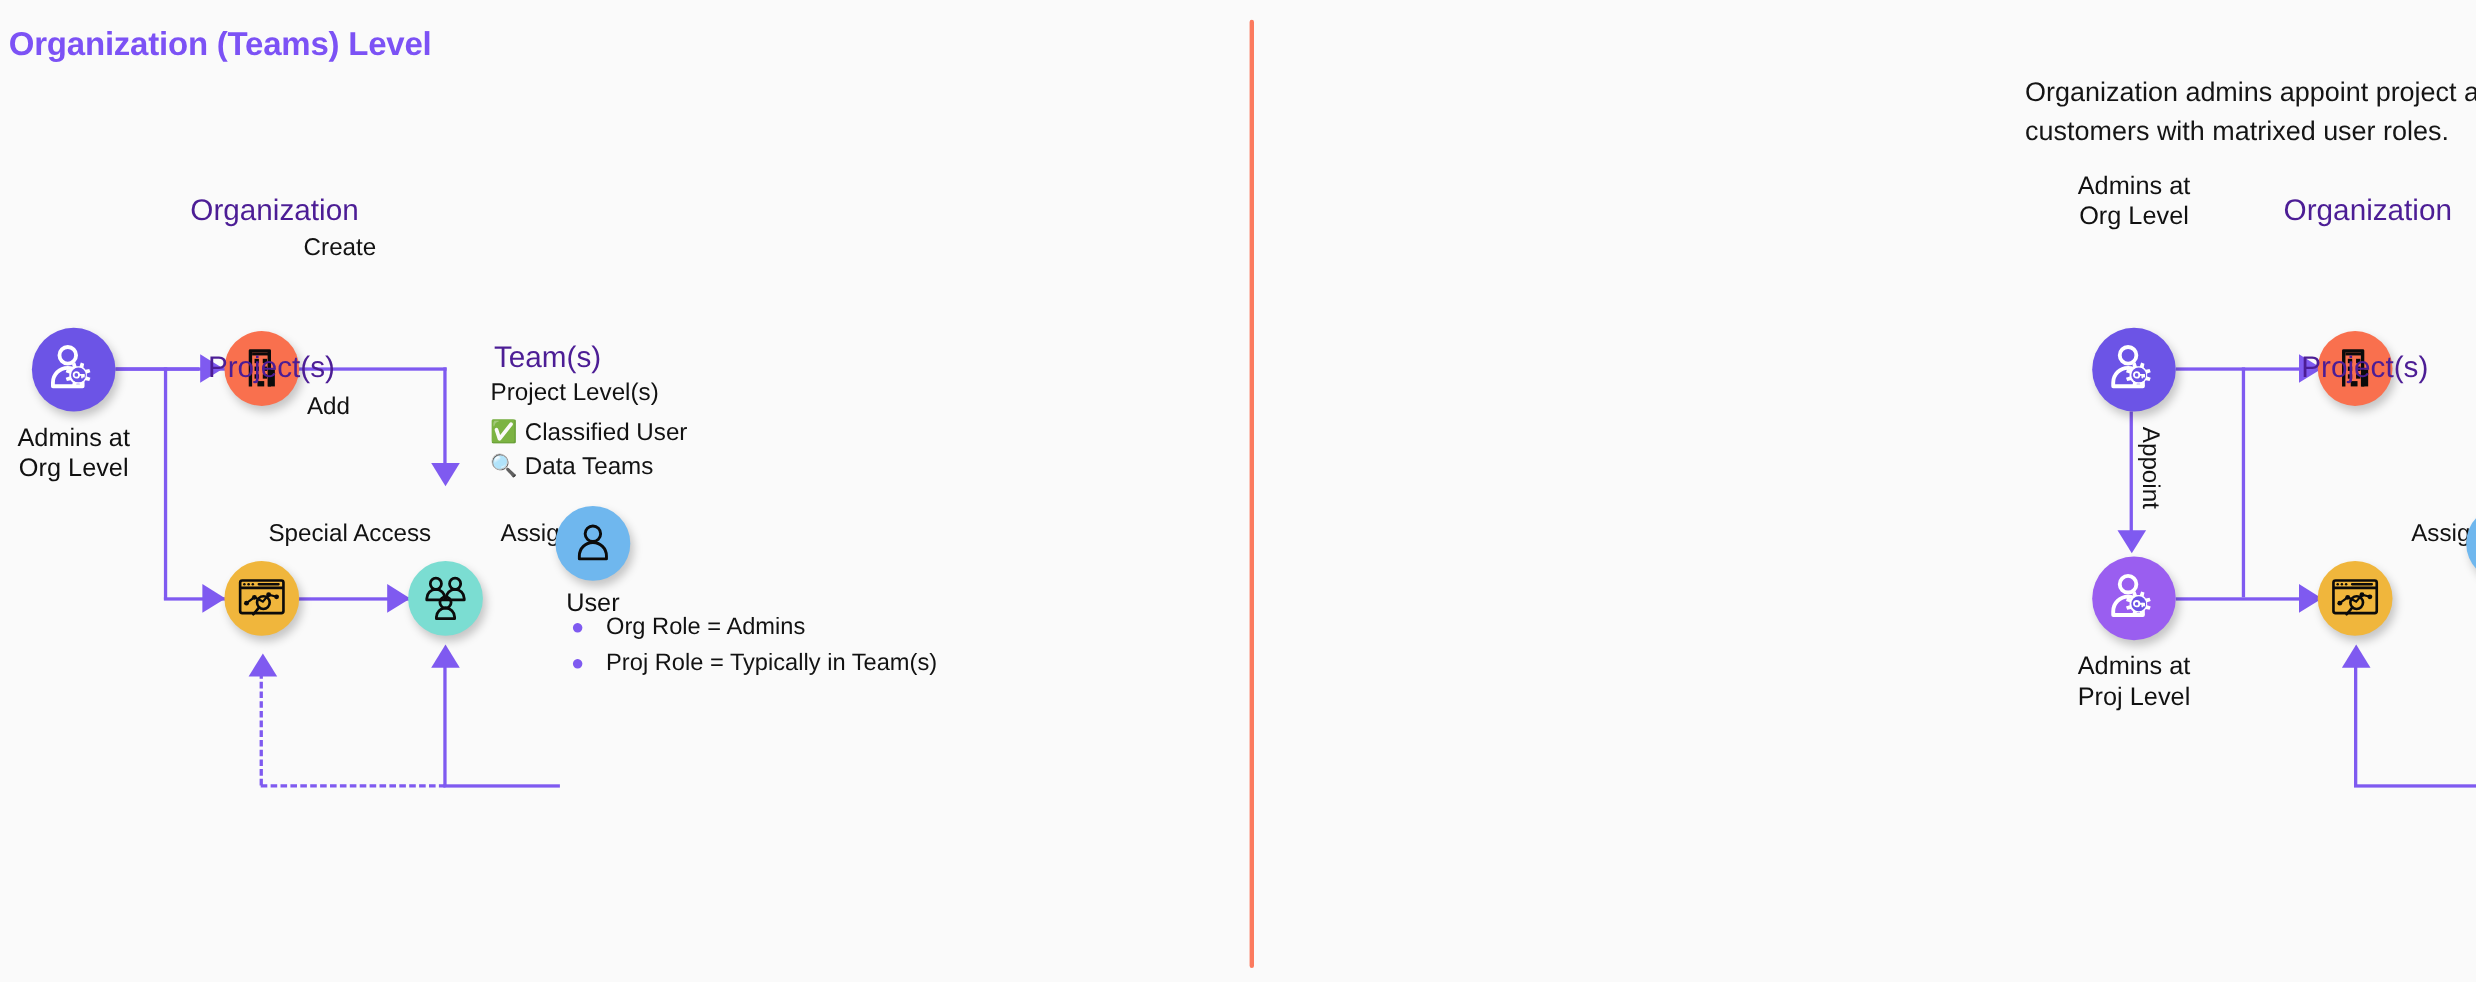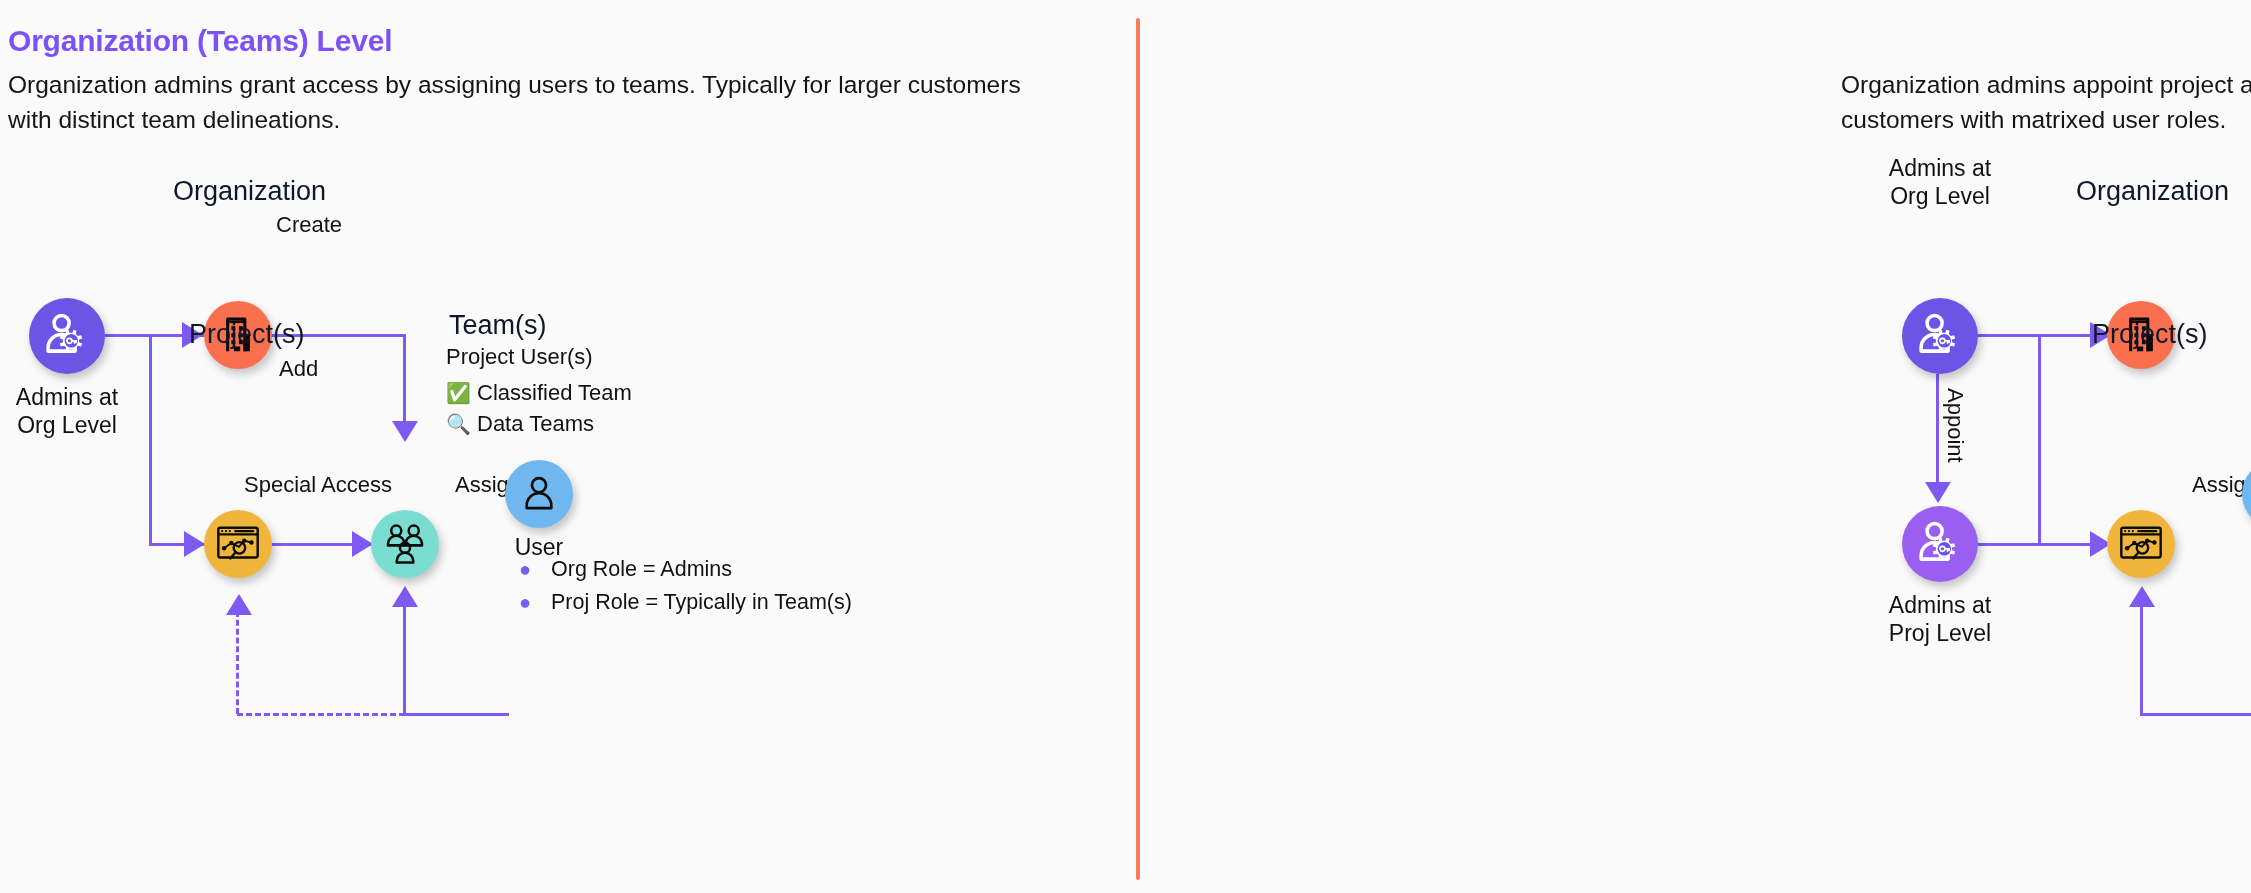--- a/index.html
+++ b/index.html
@@ -74,21 +74,21 @@
     font-size: 23px;
     line-height: 1.23;
     color: #111;
     text-align: center;
     white-space: pre-line;
     z-index: 7;
   }
   .node-label-purple {
     position: absolute;
     font-size: 27px;
-    color: #0f172a;
+    color: #4c1d95;
     white-space: nowrap;
     z-index: 7;
   }
 
   
   .edge {
     position: absolute;
     background: #7f5af0;
     z-index: 2;
   }
@@ -263,21 +263,20 @@
 </svg>
 
 <div class="stage">
 
   <div class="divider"></div>
 
   <div class="panel" id="panel-left">
 
     <div class="panel-title" style="left:8px; top:8px;">Organization (Teams) Level</div>
 
-    <div class="panel-body" style="left:8px; top:52px; width:1060px;">Organization admins grant access by assigning users to teams. Typically for larger customers with distinct team delineations.</div>
 
     <div class="edge h" style="left:105px; top:318px; width:105px;"></div>
     <div class="edge h" style="left:105px; top:318px; width:76px;"></div>
 
     <div class="arrow right" style="left:182px; top:306px;"></div>
 
     <div class="edge v" style="left:149px; top:318px; height:211px;"></div>
 
     <div class="edge h" style="left:149px; top:527px; width:63px;"></div>
     <div class="arrow right" style="left:184px; top:515px;"></div>
@@ -325,24 +324,24 @@
     <div class="node-label-purple" style="left:189px; top:303px;">Project(s)</div>
 
     <div class="node" style="left:371px; top:494px; width:68px; height:68px; background:#7bddd2;">
       <svg width="46" height="46">
           <use href="#ico-team"></use>
         </svg>
     </div>
     <div class="node-label-purple" style="left:449px; top:294px;">Team(s)</div>
 
     <div class="roles" style="left:446px; top:328px;">
-      <div class="roles-title">Project User(s)</div>
+      <div class="roles-title">Project Level(s)</div>
       <div class="role-row">
         <span class="role-ico">✅</span>
-        <span>Classified Team</span>
+        <span>Classified User</span>
       </div>
       <div class="role-row">
         <span class="role-ico">🔍</span>
         <span>Data Teams</span>
       </div>
     </div>
 
     <div class="node" style="left:505px; top:444px; width:68px; height:68px; background:#6fb7ee;">
       <svg width="44" height="44">
           <use href="#ico-user"></use>

